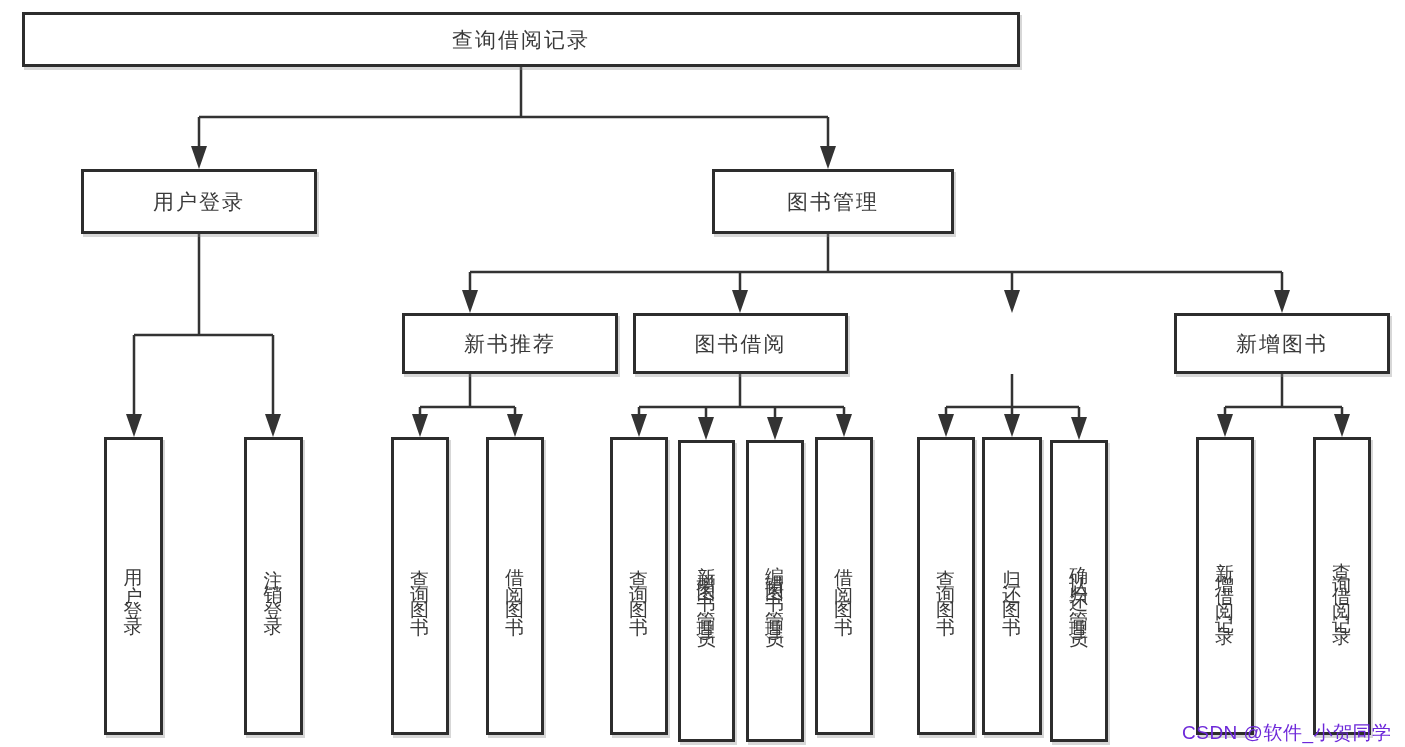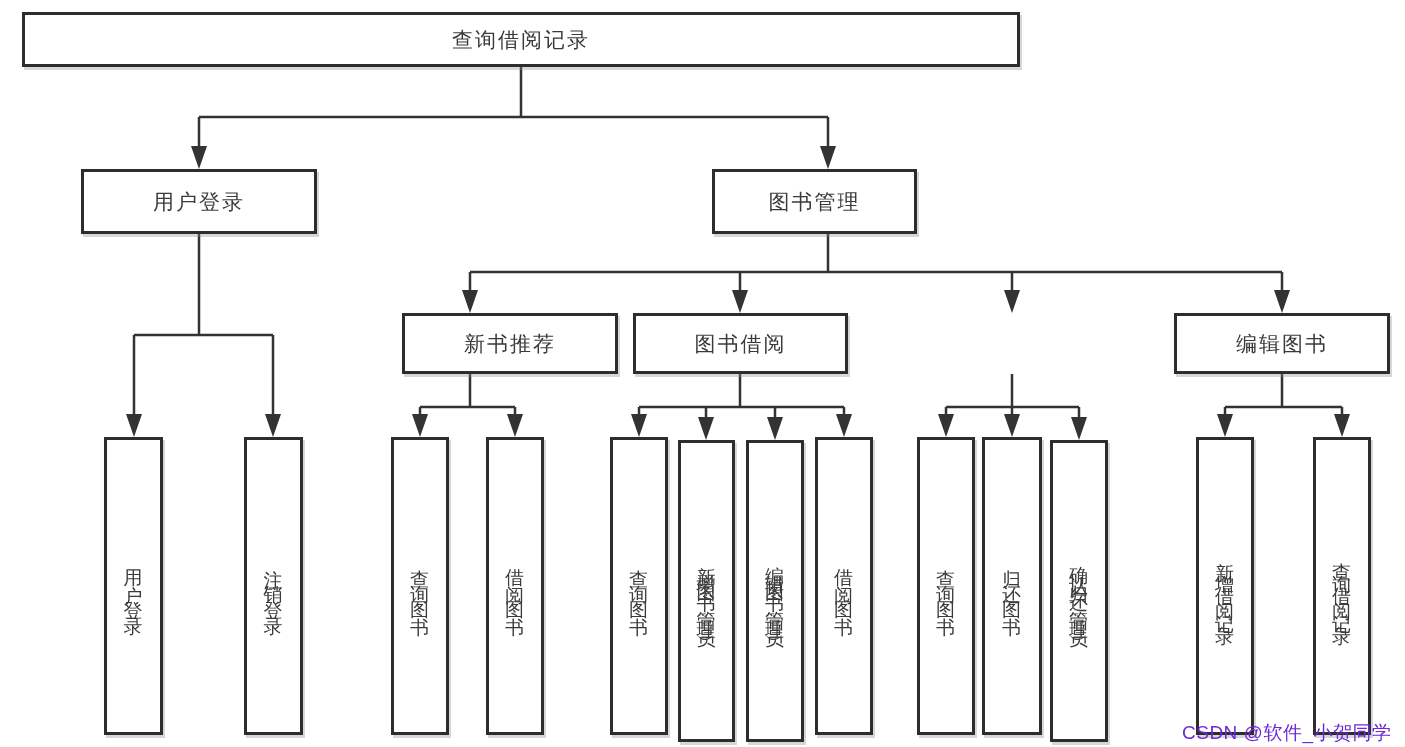--- a/index.html
+++ b/index.html
@@ -88,25 +88,25 @@
       <polygon points="1004,414 1020,414 1012,437"></polygon>
       <polygon points="1071,417 1087,417 1079,440"></polygon>
       <polygon points="1217,414 1233,414 1225,437"></polygon>
       <polygon points="1334,414 1350,414 1342,437"></polygon>
     </g>
   </svg>
 
   <div class="node h-label" style="left:22px; top:12px; width:998px; height:55px;">查询借阅记录</div>
 
   <div class="node h-label" style="left:81px; top:169px; width:236px; height:65px;">用户登录</div>
-  <div class="node h-label" style="left:712px; top:169px; width:205px; height:65px;">图书管理</div>
+  <div class="node h-label" style="left:712px; top:169px; width:242px; height:65px;">图书管理</div>
 
   <div class="node h-label" style="left:362px; top:313px; width:216px; height:61px;margin-left:40px;">新书推荐</div>
   <div class="node h-label" style="left:633px; top:313px; width:215px; height:61px;">图书借阅</div>
-  <div class="node h-label" style="left:1174px; top:313px; width:216px; height:61px;">编辑图书</div>
+  <div class="node h-label" style="left:1174px; top:313px; width:216px; height:61px;">新增图书</div>
 
   <div class="node leaf sp16" style="left:104px; top:437px; width:59px; height:298px;">用户登录</div>
   <div class="node leaf sp16" style="left:244px; top:437px; width:59px; height:298px;">注销登录</div>
 
   <div class="node leaf sp16" style="left:391px; top:437px; width:58px; height:298px;">查询图书</div>
   <div class="node leaf sp16" style="left:486px; top:437px; width:58px; height:298px;">借阅图书</div>
 
   <div class="node leaf sp16" style="left:610px; top:437px; width:58px; height:298px;">查询图书</div>
   <div class="node leaf sp9" style="left:678px; top:440px; width:57px; height:302px;">新增图书（管理员）</div>
   <div class="node leaf sp9" style="left:746px; top:440px; width:58px; height:302px;">编辑图书（管理员）</div>

